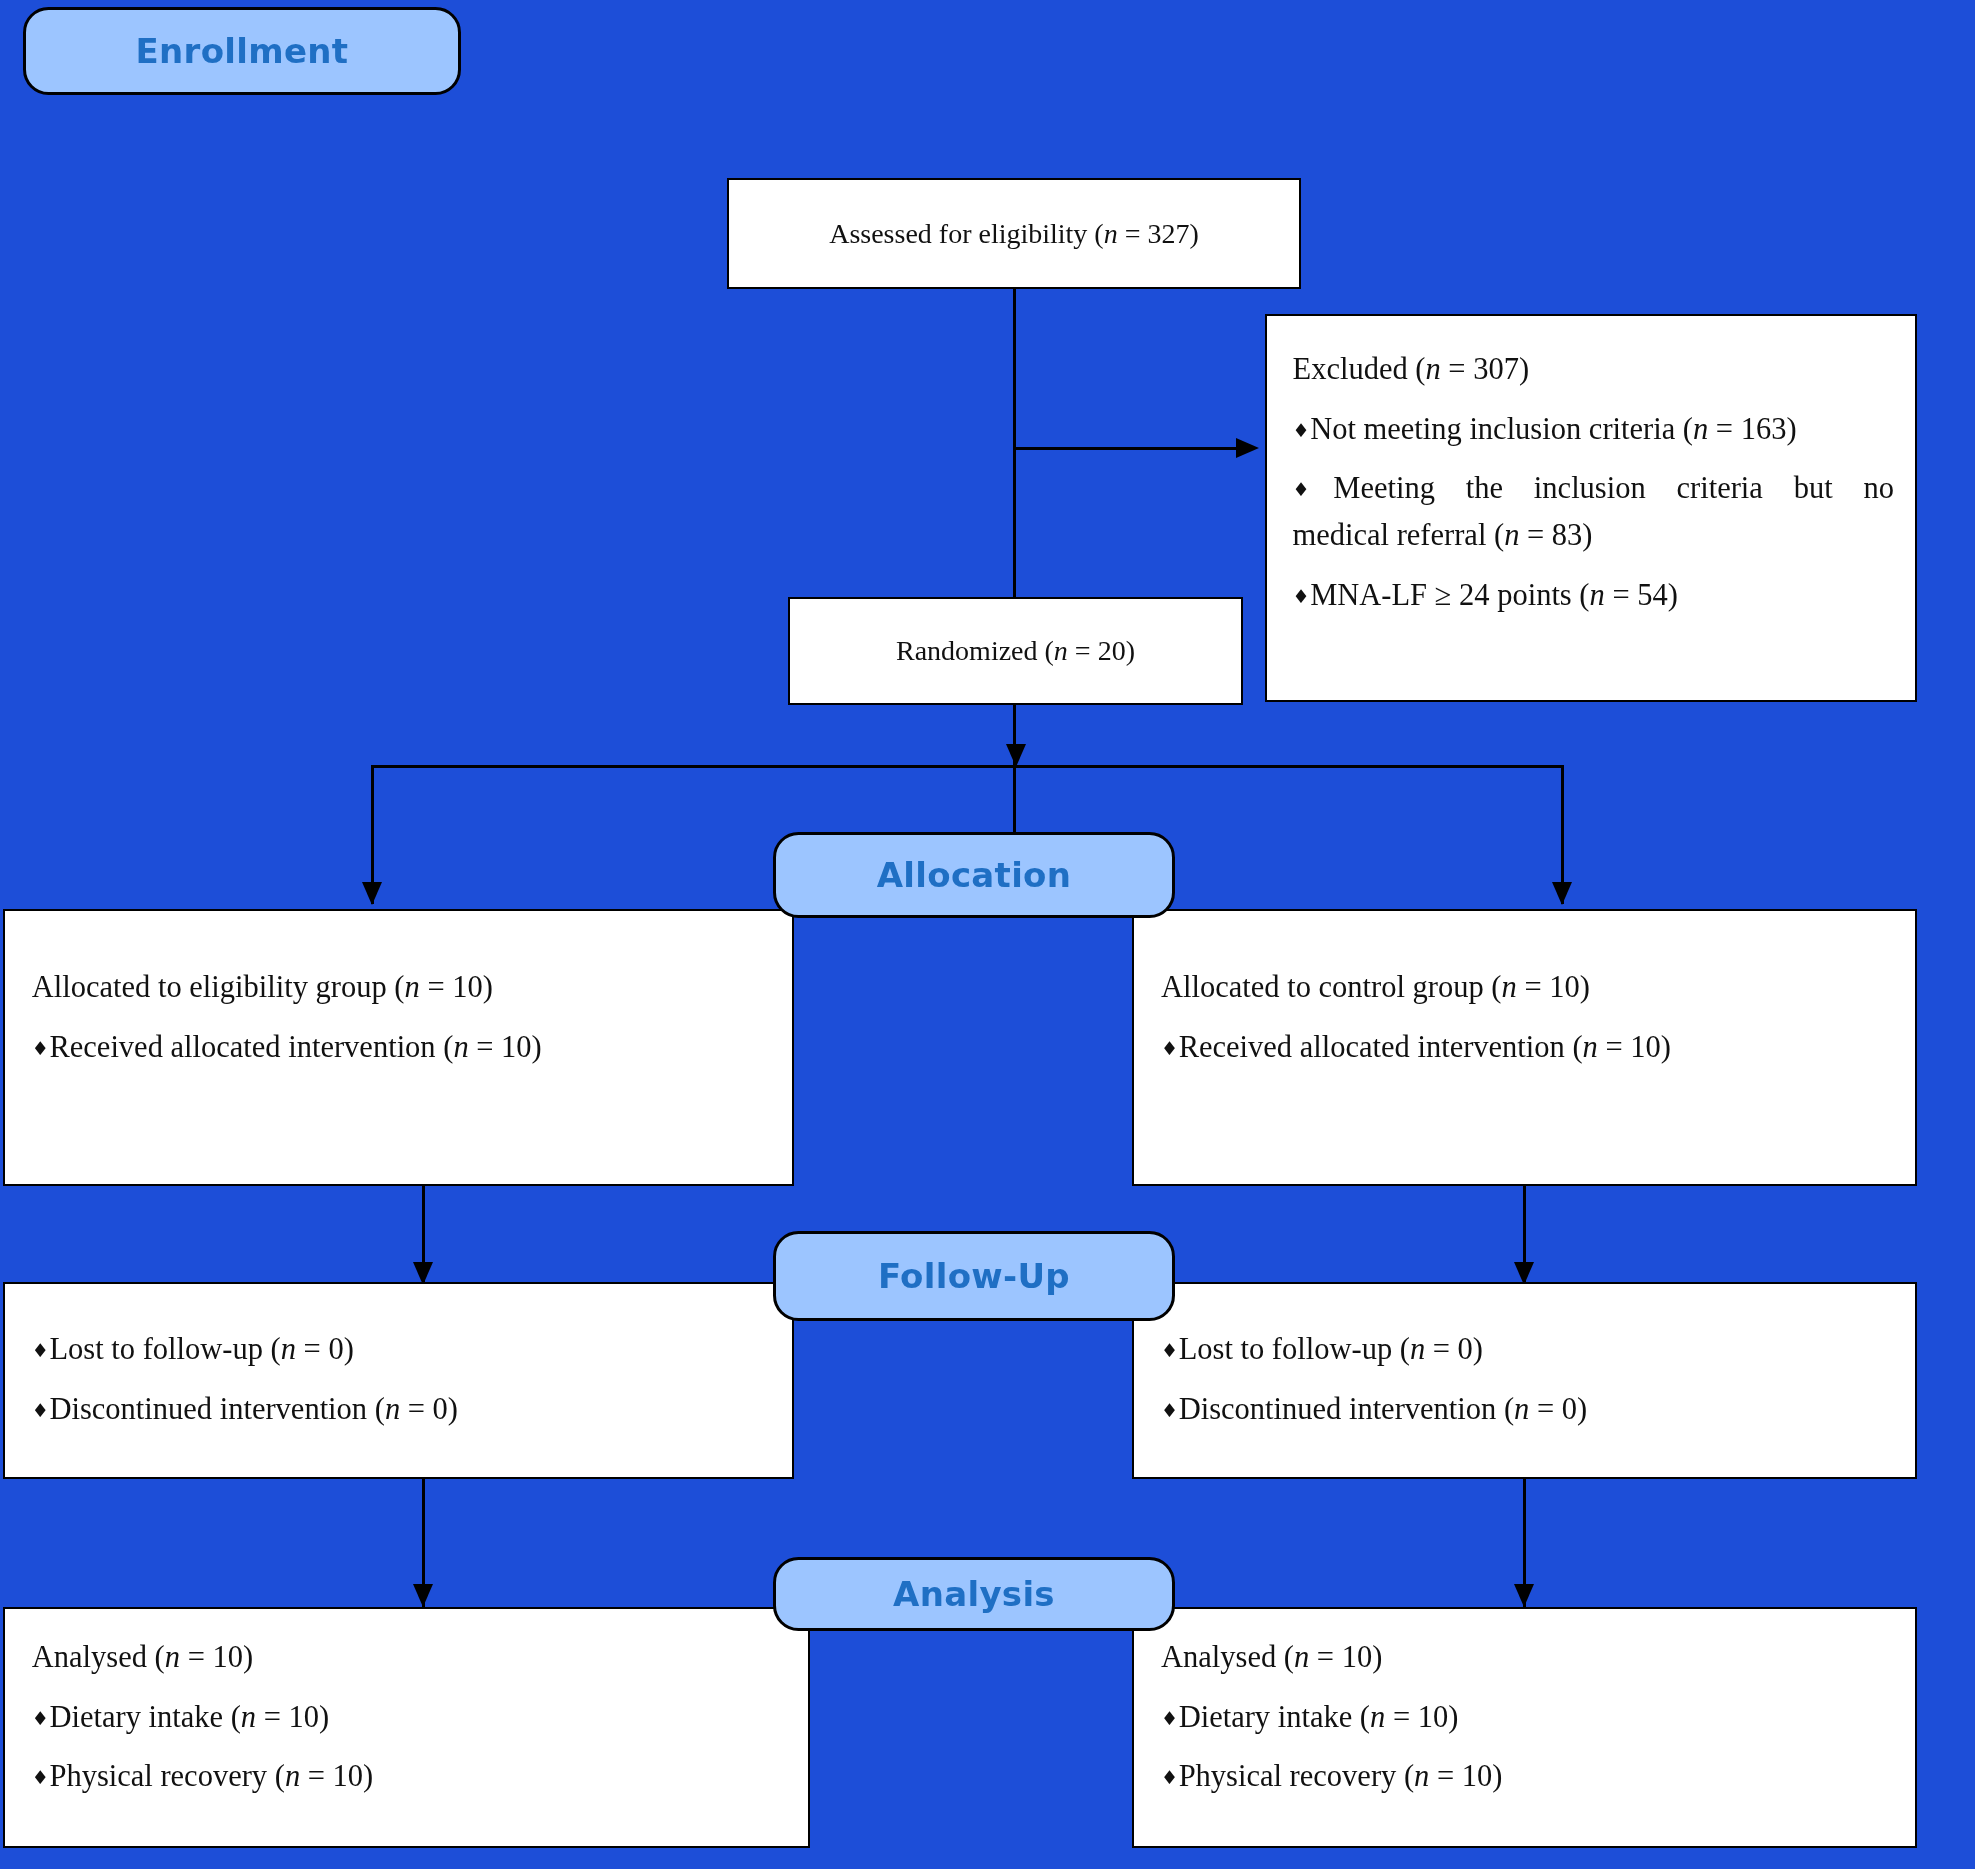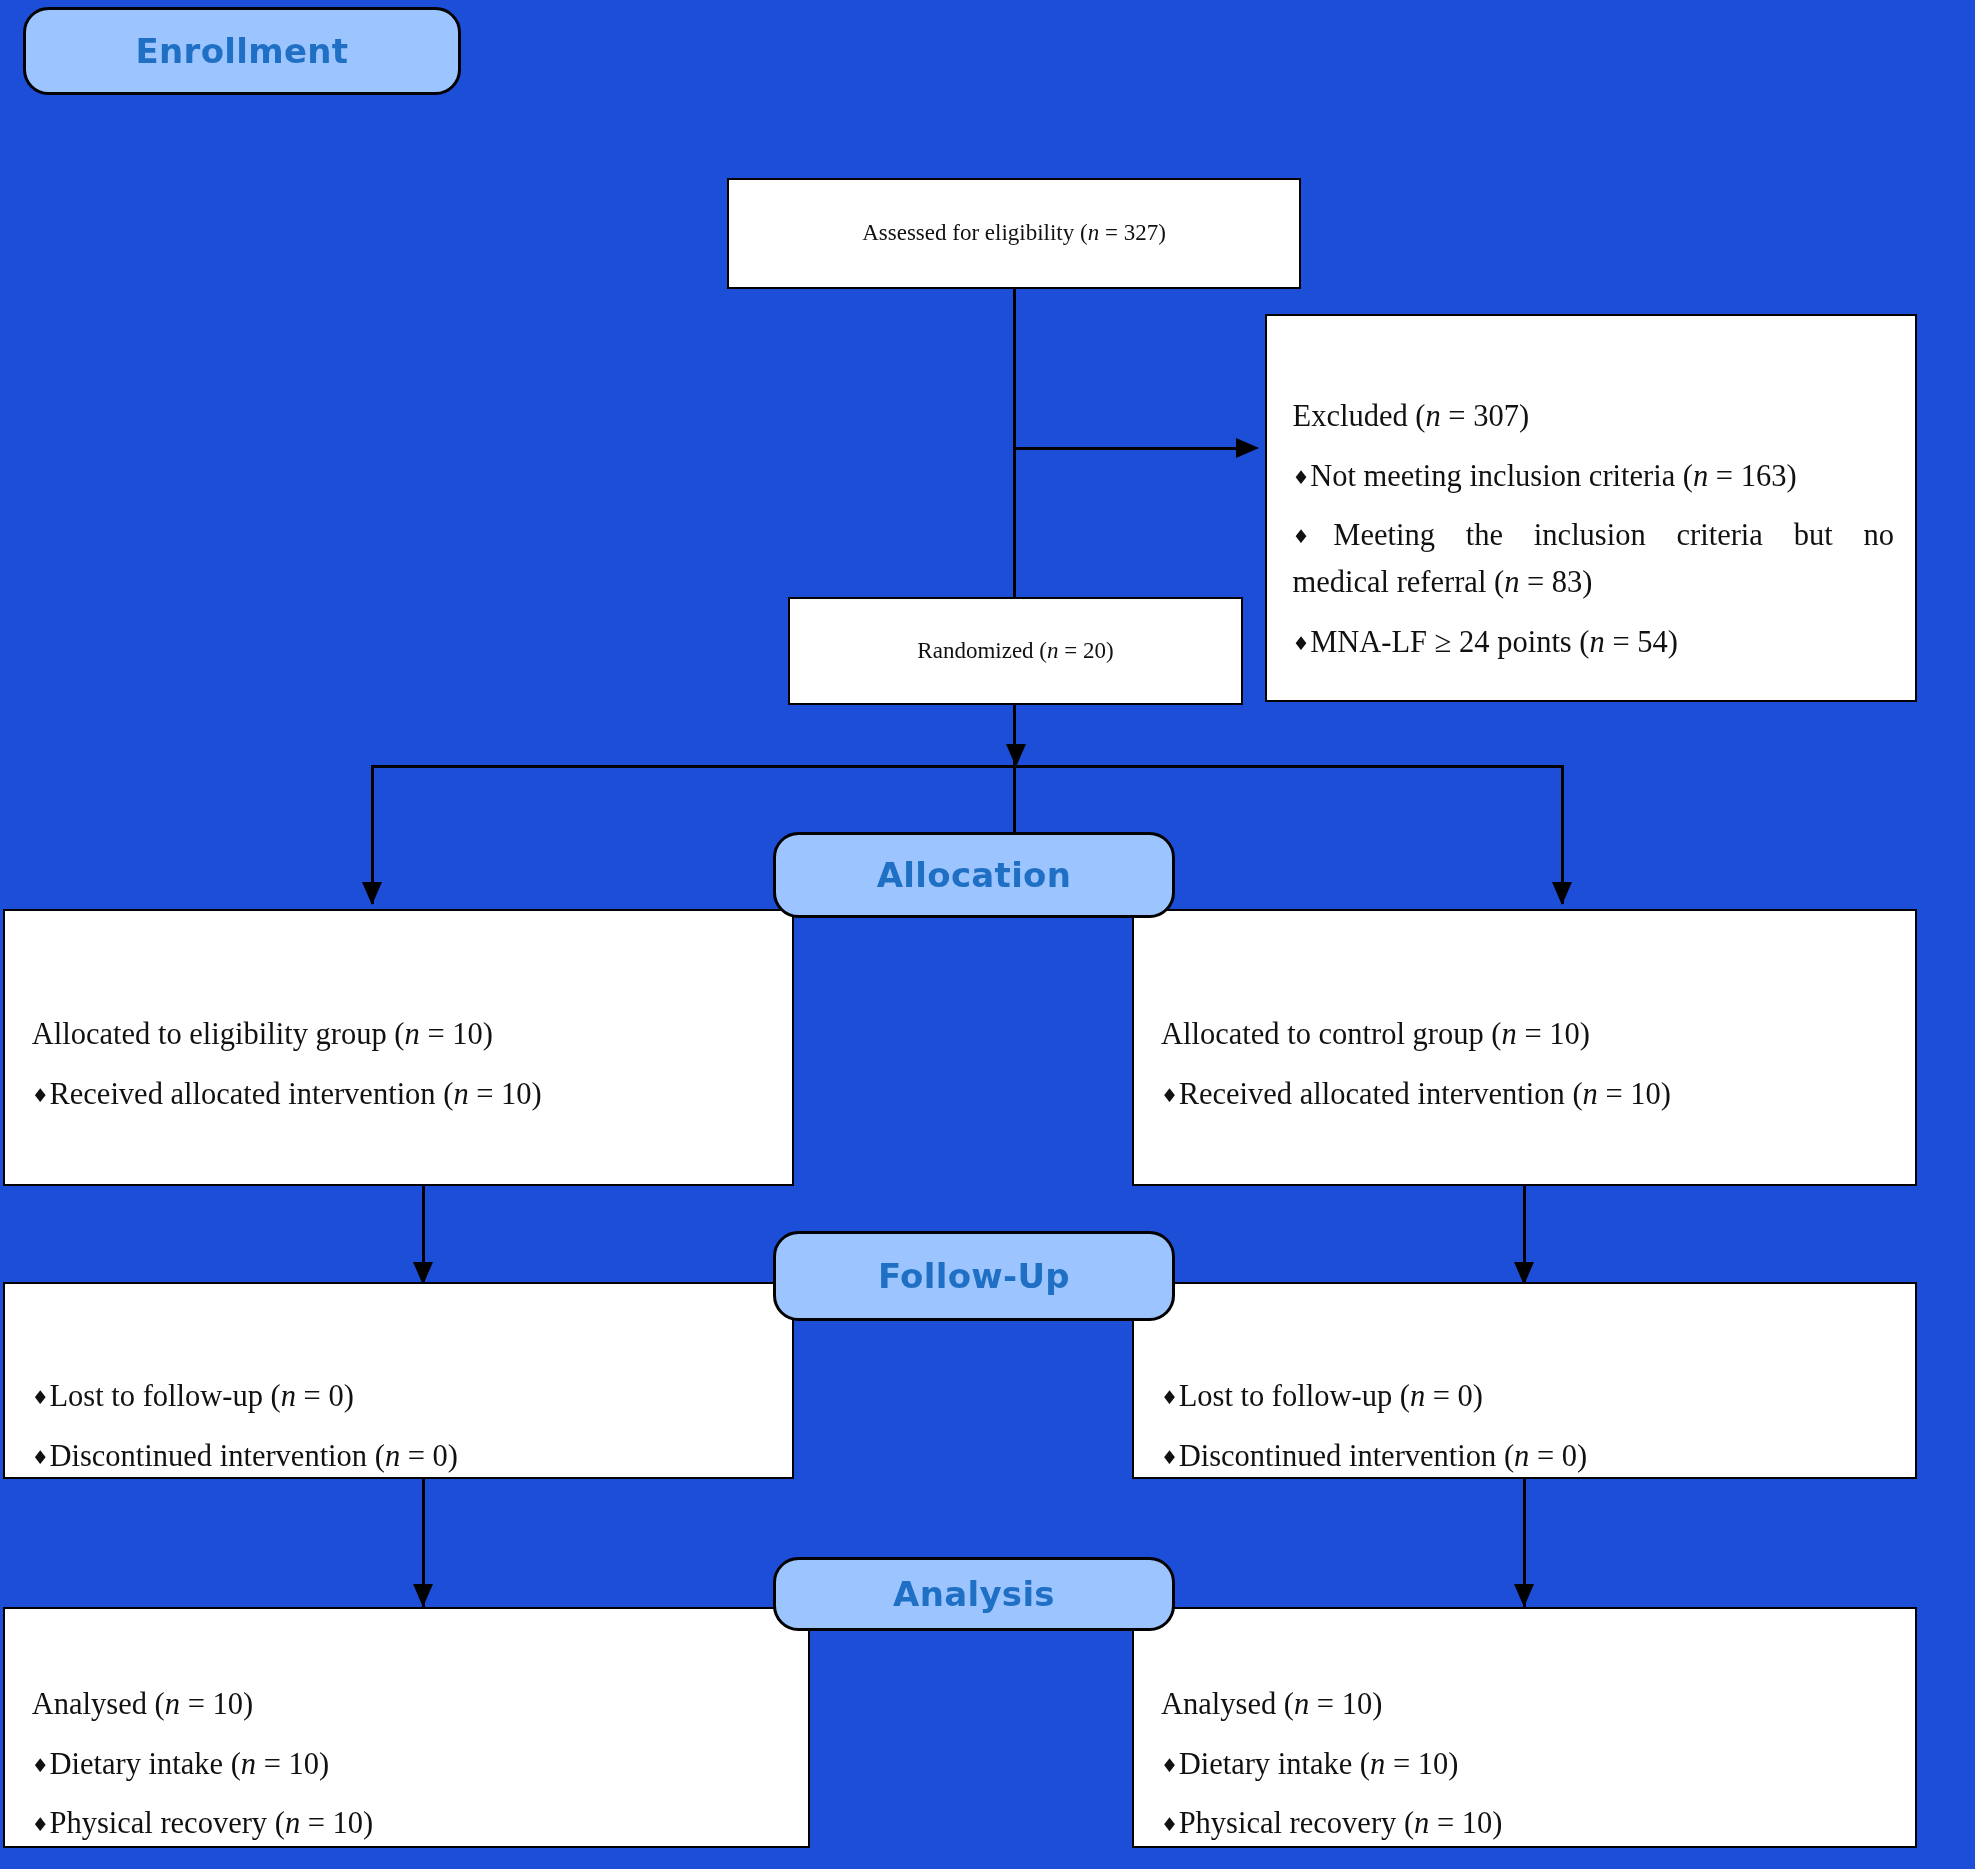--- a/index.html
+++ b/index.html
@@ -48,31 +48,30 @@
     border: 2.8px solid #000000;
     box-sizing: border-box;
     z-index: 20;
   }
   .flow-box.centered {
     display: flex;
     align-items: center;
     justify-content: center;
   }
   .box-text {
-    font-size: 23px;
+    font-size: 28px;
     line-height: 1.05;
     color: #111111;
     white-space: nowrap;
   }
 
   .box-body {
     position: absolute;
     left: 27px;
     right: 22px;
-    margin-top: 47px;
   }
   .line {
     font-size: 30.5px;
     line-height: 1.0;
     color: #111111;
     margin-bottom: 29px;
   }
   .line:last-child { margin-bottom: 0; }
   .line.justify {
     text-align: justify;

